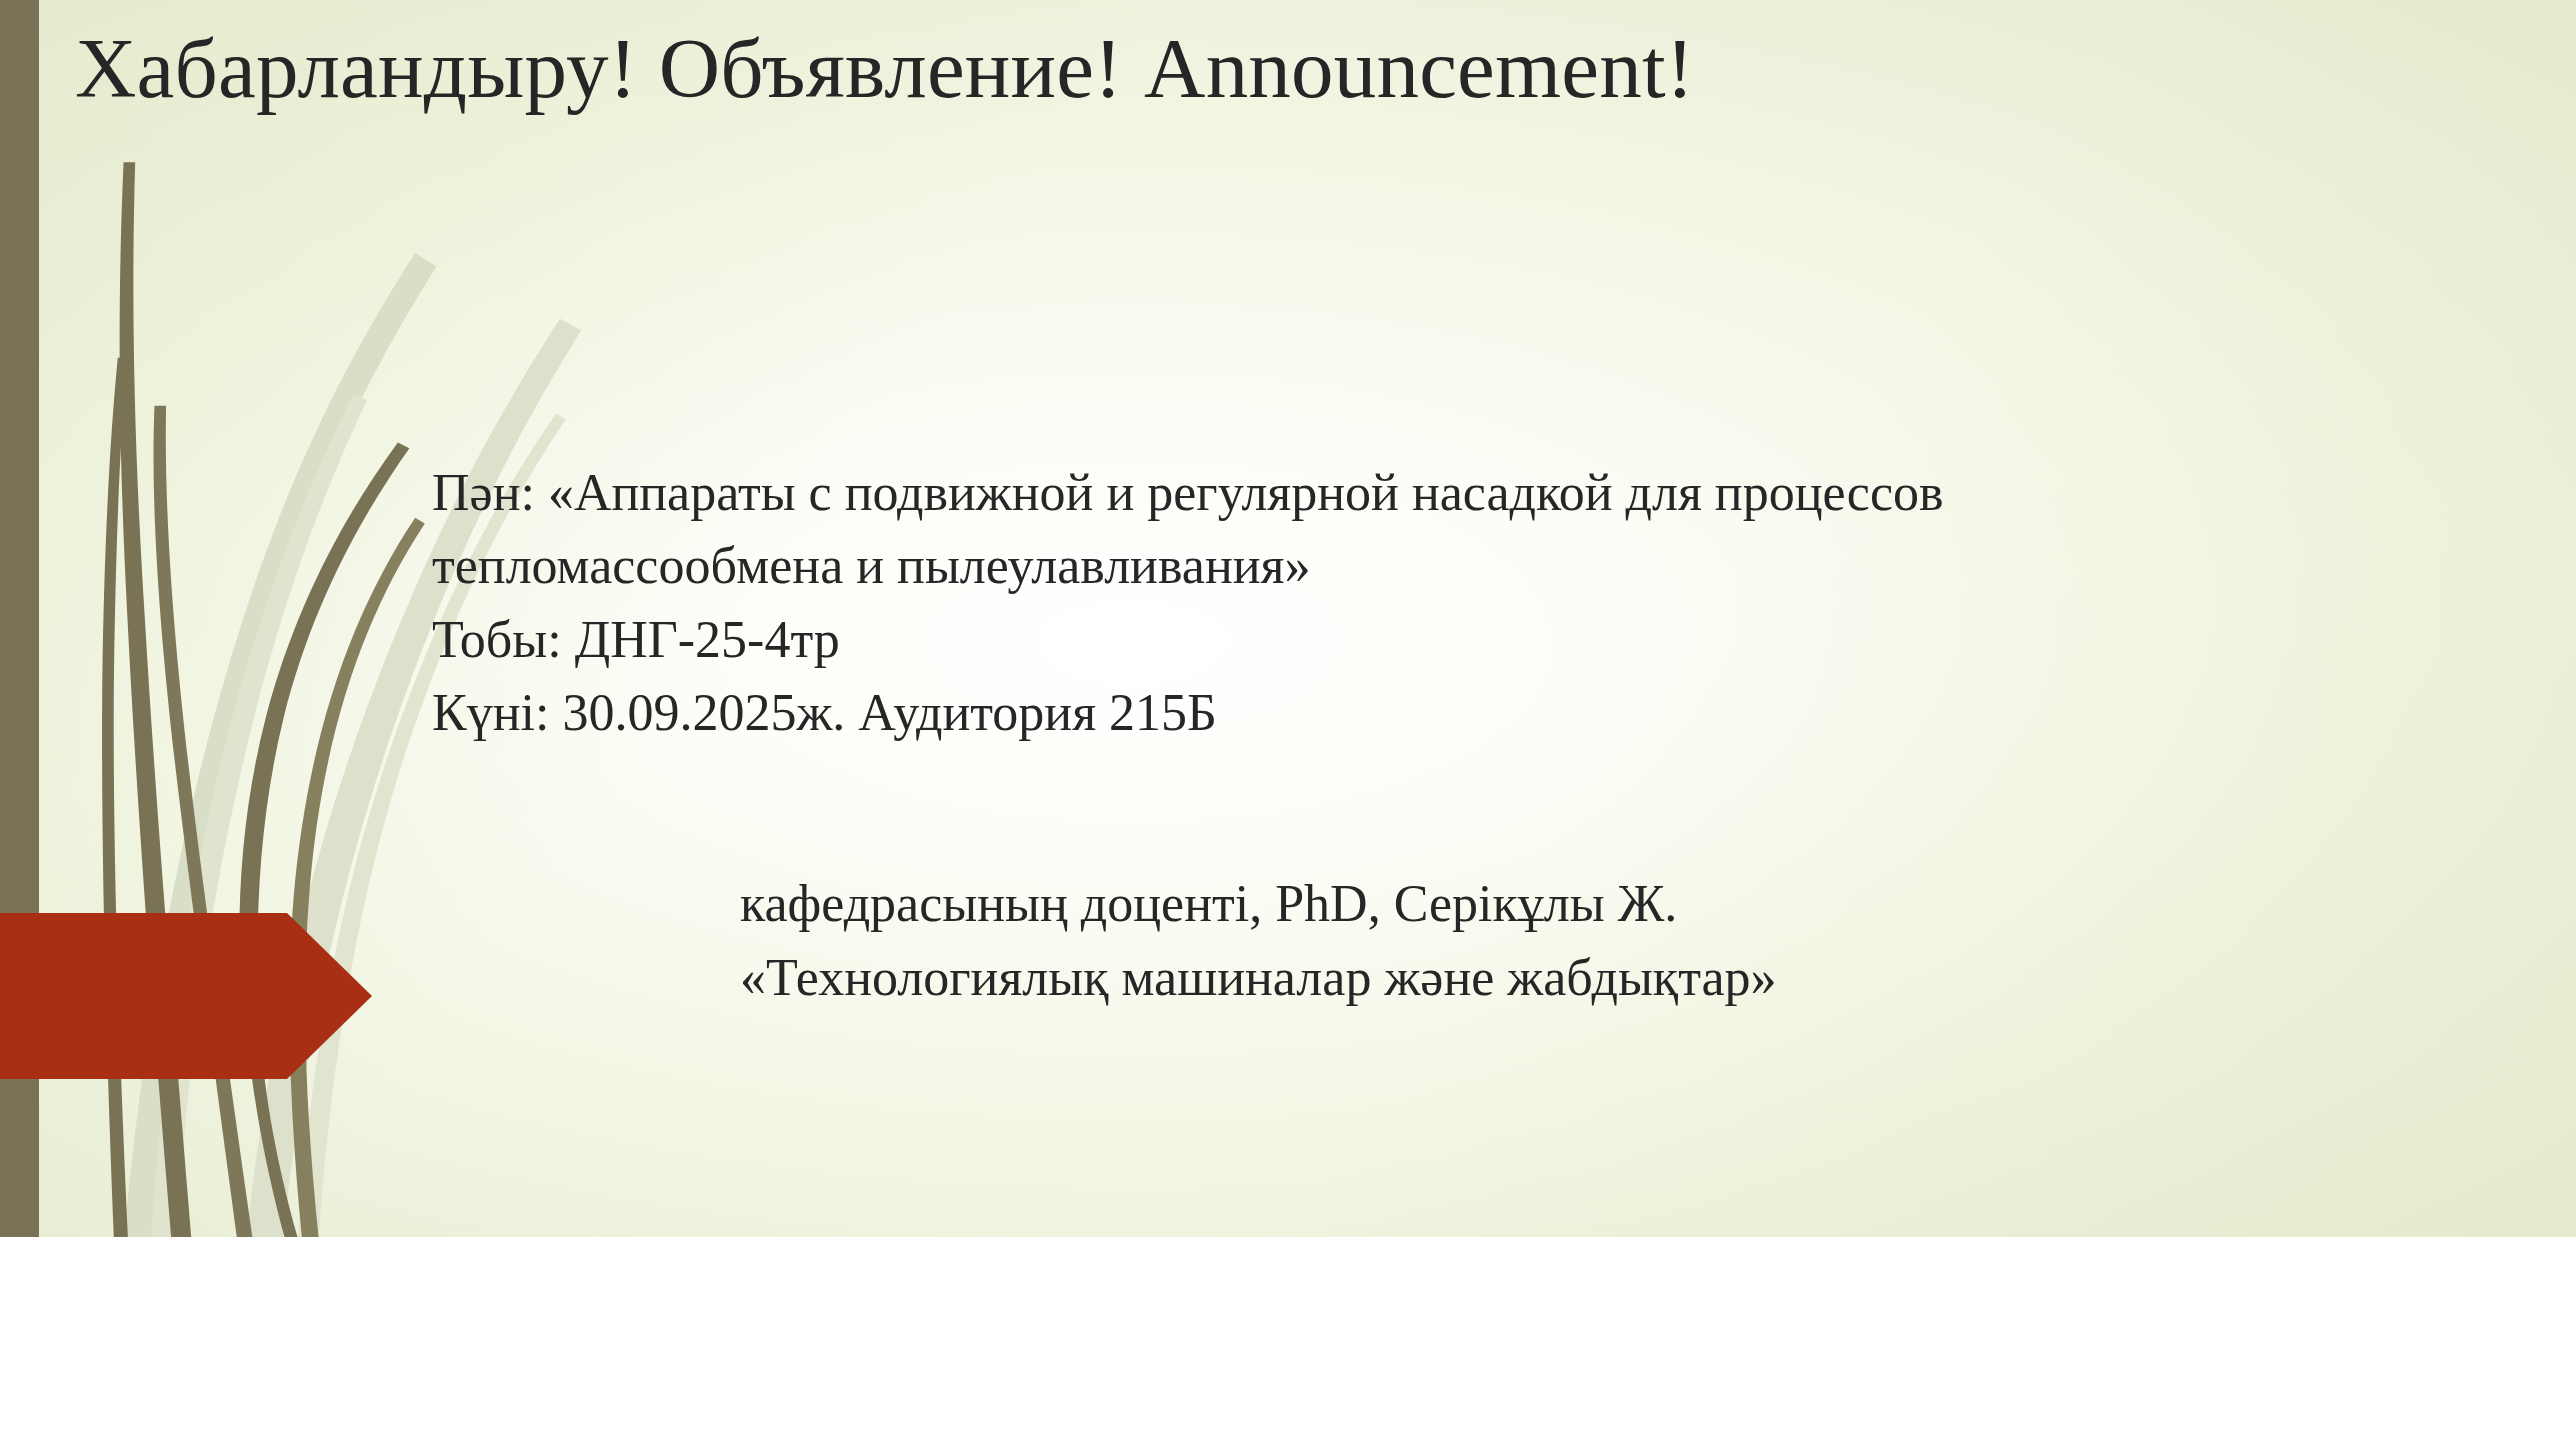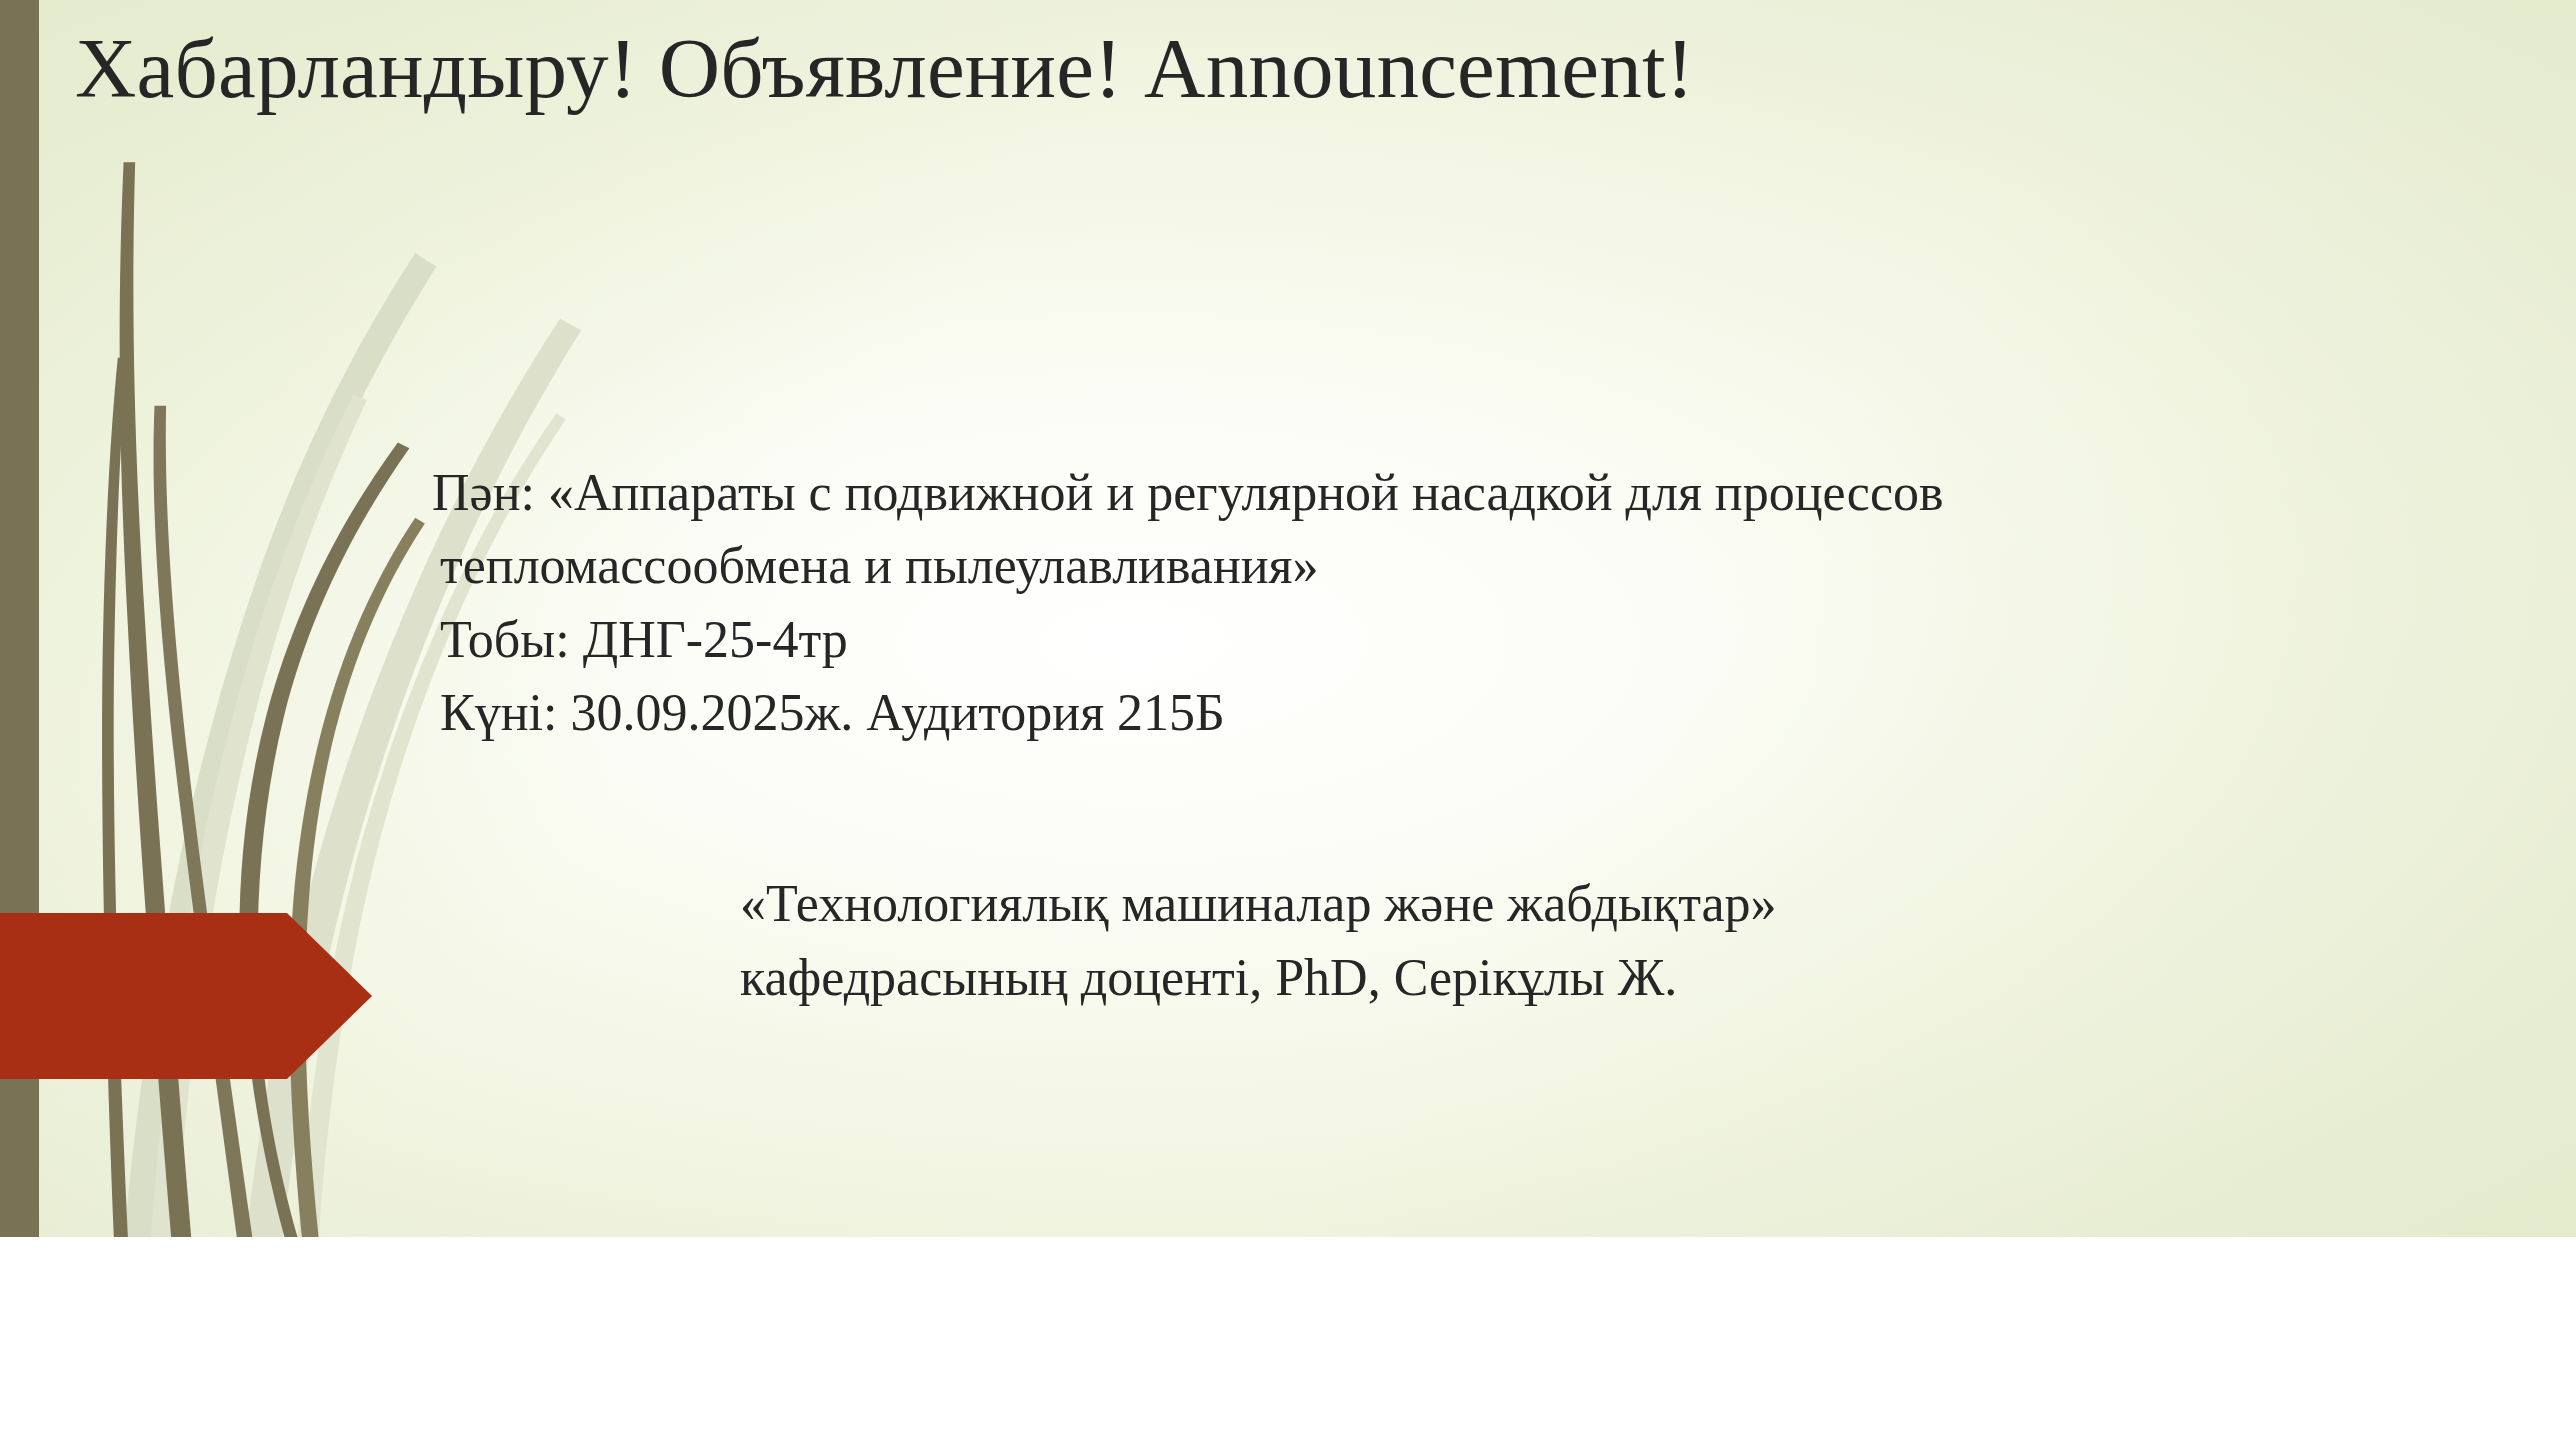--- a/index.html
+++ b/index.html
@@ -101,21 +101,21 @@
   .body-block {
     position: absolute;
     left: 432px;
     top: 456px;
     width: 1922px;
     font-size: 52px;
     line-height: 1.41;
     color: #262626;
     z-index: 6;
   }
-  .body-block .ln { display: block; margin-left: 8px; }
+  .body-block .ln { display: block; }
   .body-block .wrap { display: block; }
 
   .signature {
     position: absolute;
     left: 740px;
     top: 867px;
     width: 1739px;
     font-size: 52px;
     line-height: 1.42;
     color: #262626;
@@ -163,18 +163,18 @@
 
 
   <div class="body-block">
     <span class="wrap">Пән: «Аппараты с подвижной и регулярной насадкой для процессов</span>
     <span class="ln">тепломассообмена и пылеулавливания»</span>
     <span class="ln">Тобы: ДНГ-25-4тр</span>
     <span class="ln">Күні: 30.09.2025ж.  Аудитория  215Б</span>
   </div>
 
   <div class="signature">
+    <span class="ln">кафедрасының доценті, PhD, Серікұлы Ж.</span>
     <span class="ln">«Технологиялық машиналар және жабдықтар»</span>
-    <span class="ln">кафедрасының доценті, PhD, Серікұлы Ж.</span>
   </div>
 
 </div>
 
 
 </body></html>

